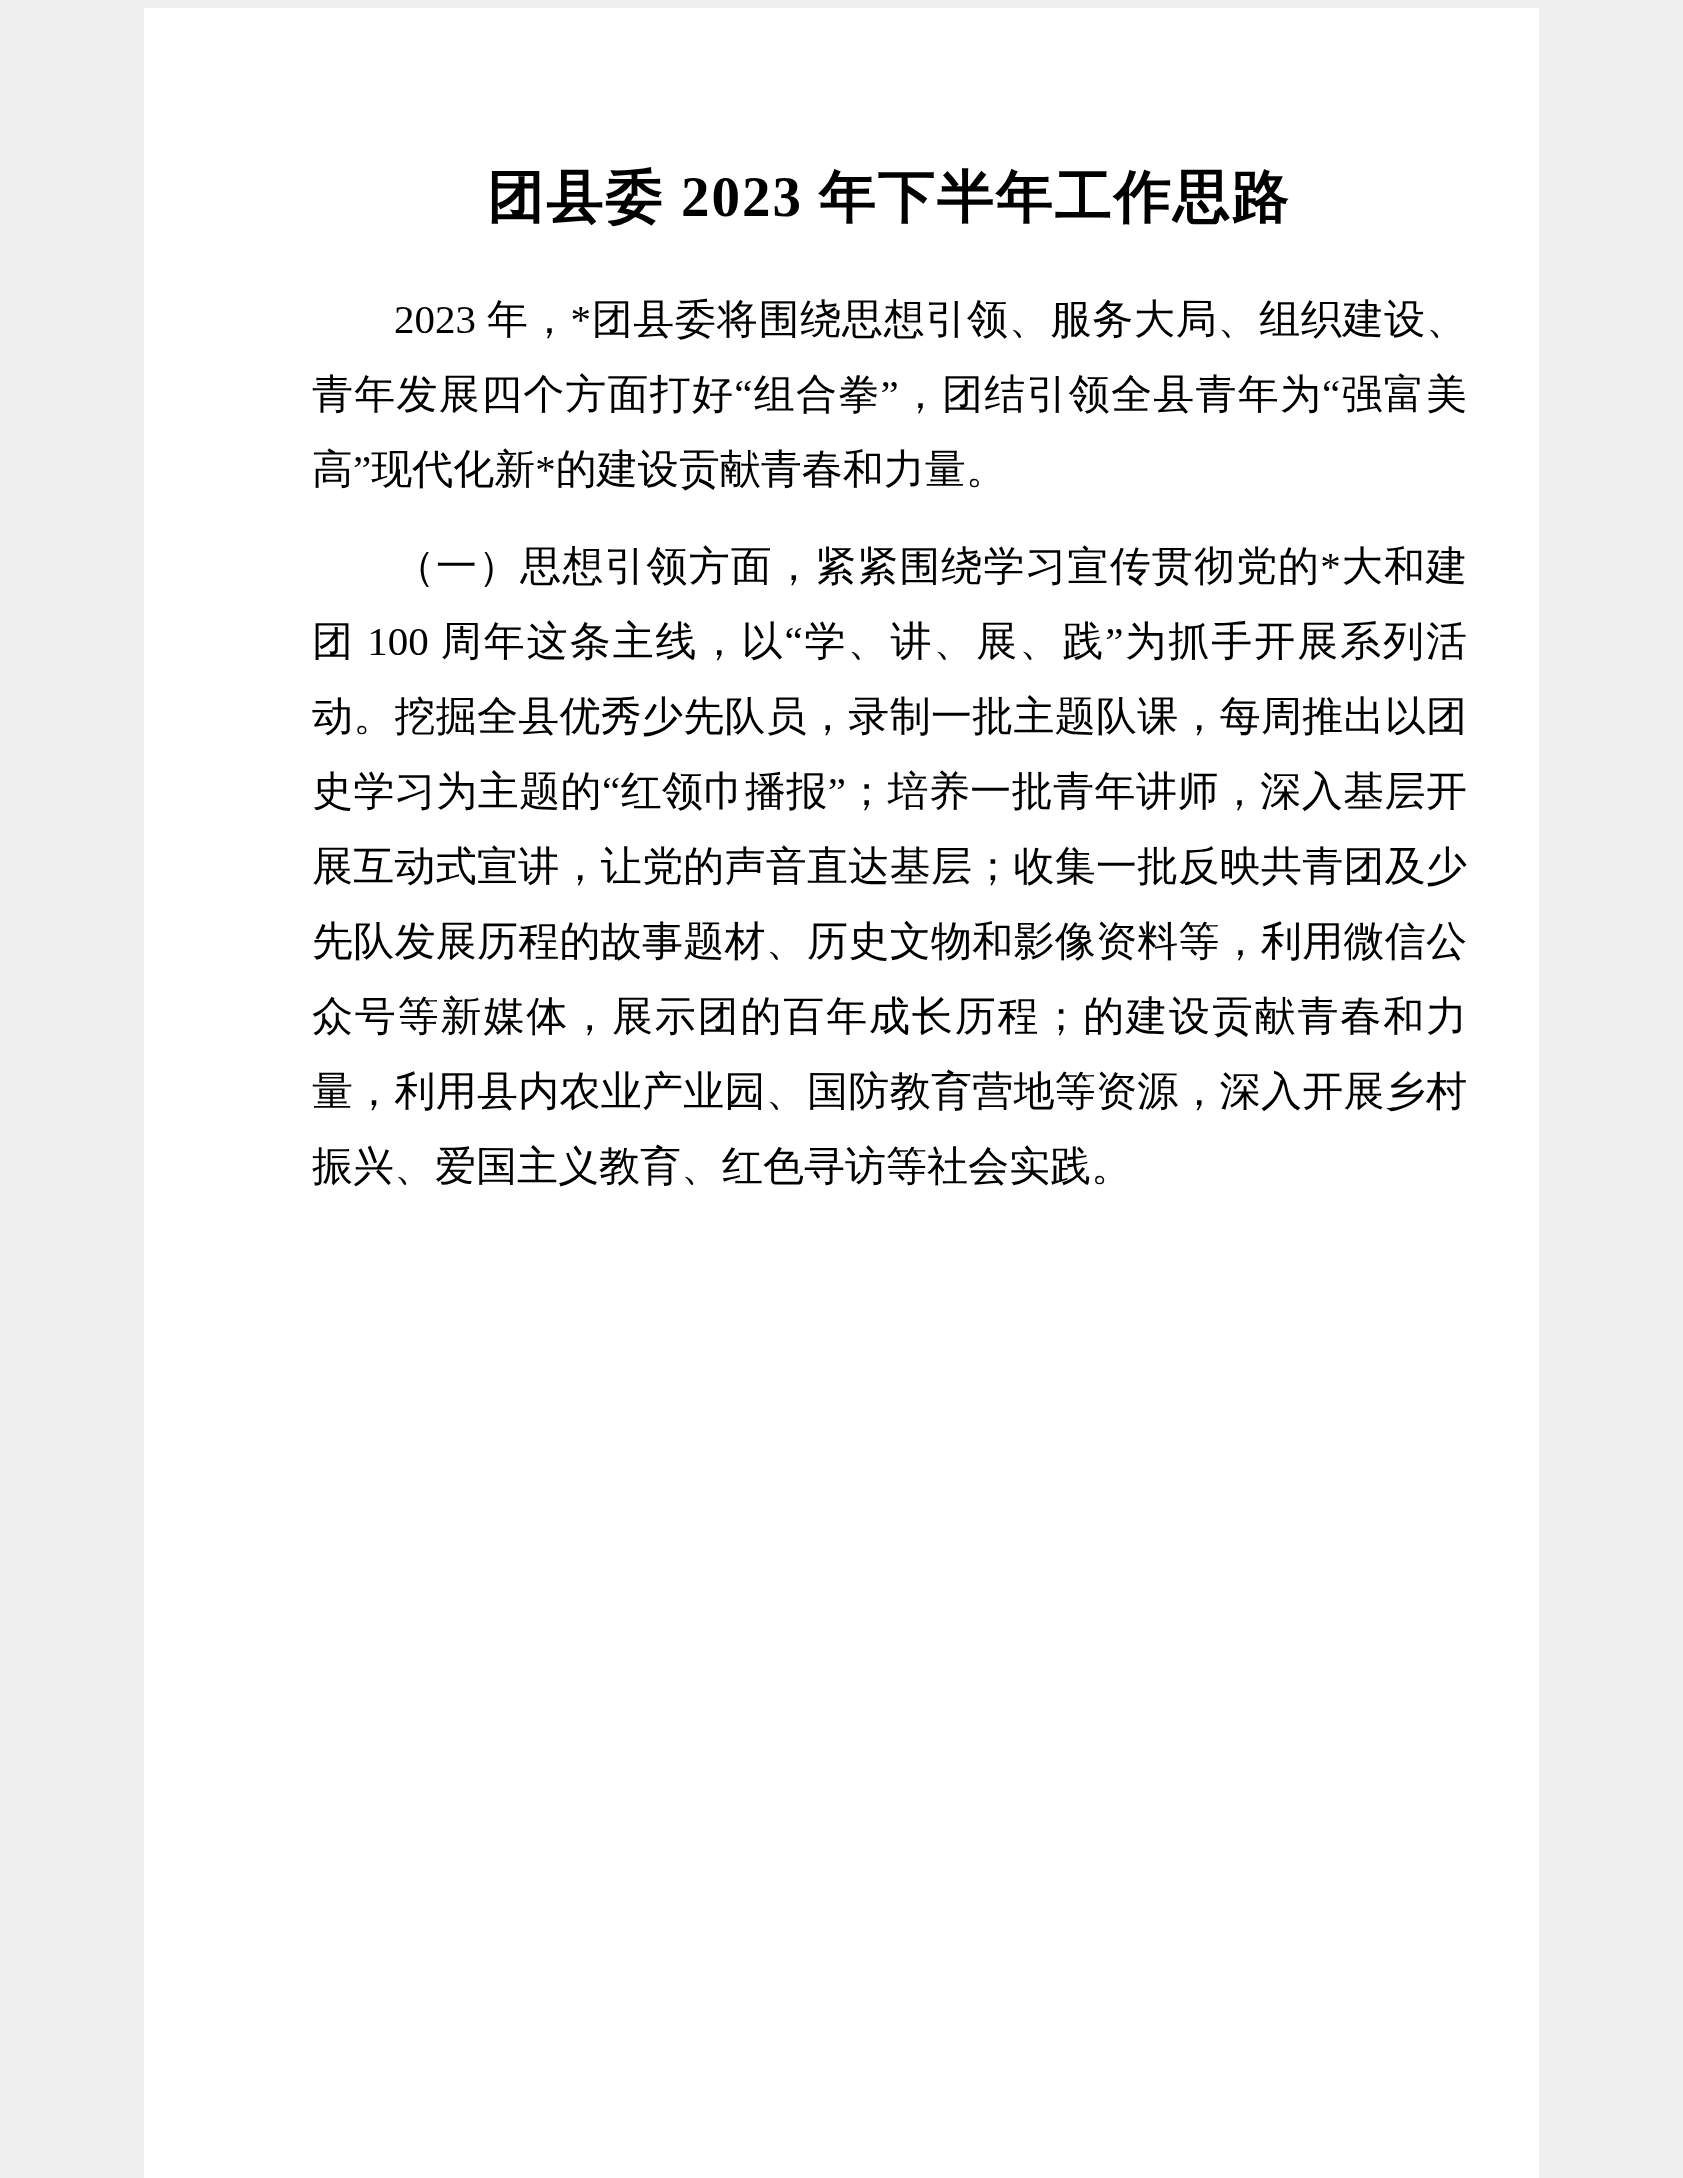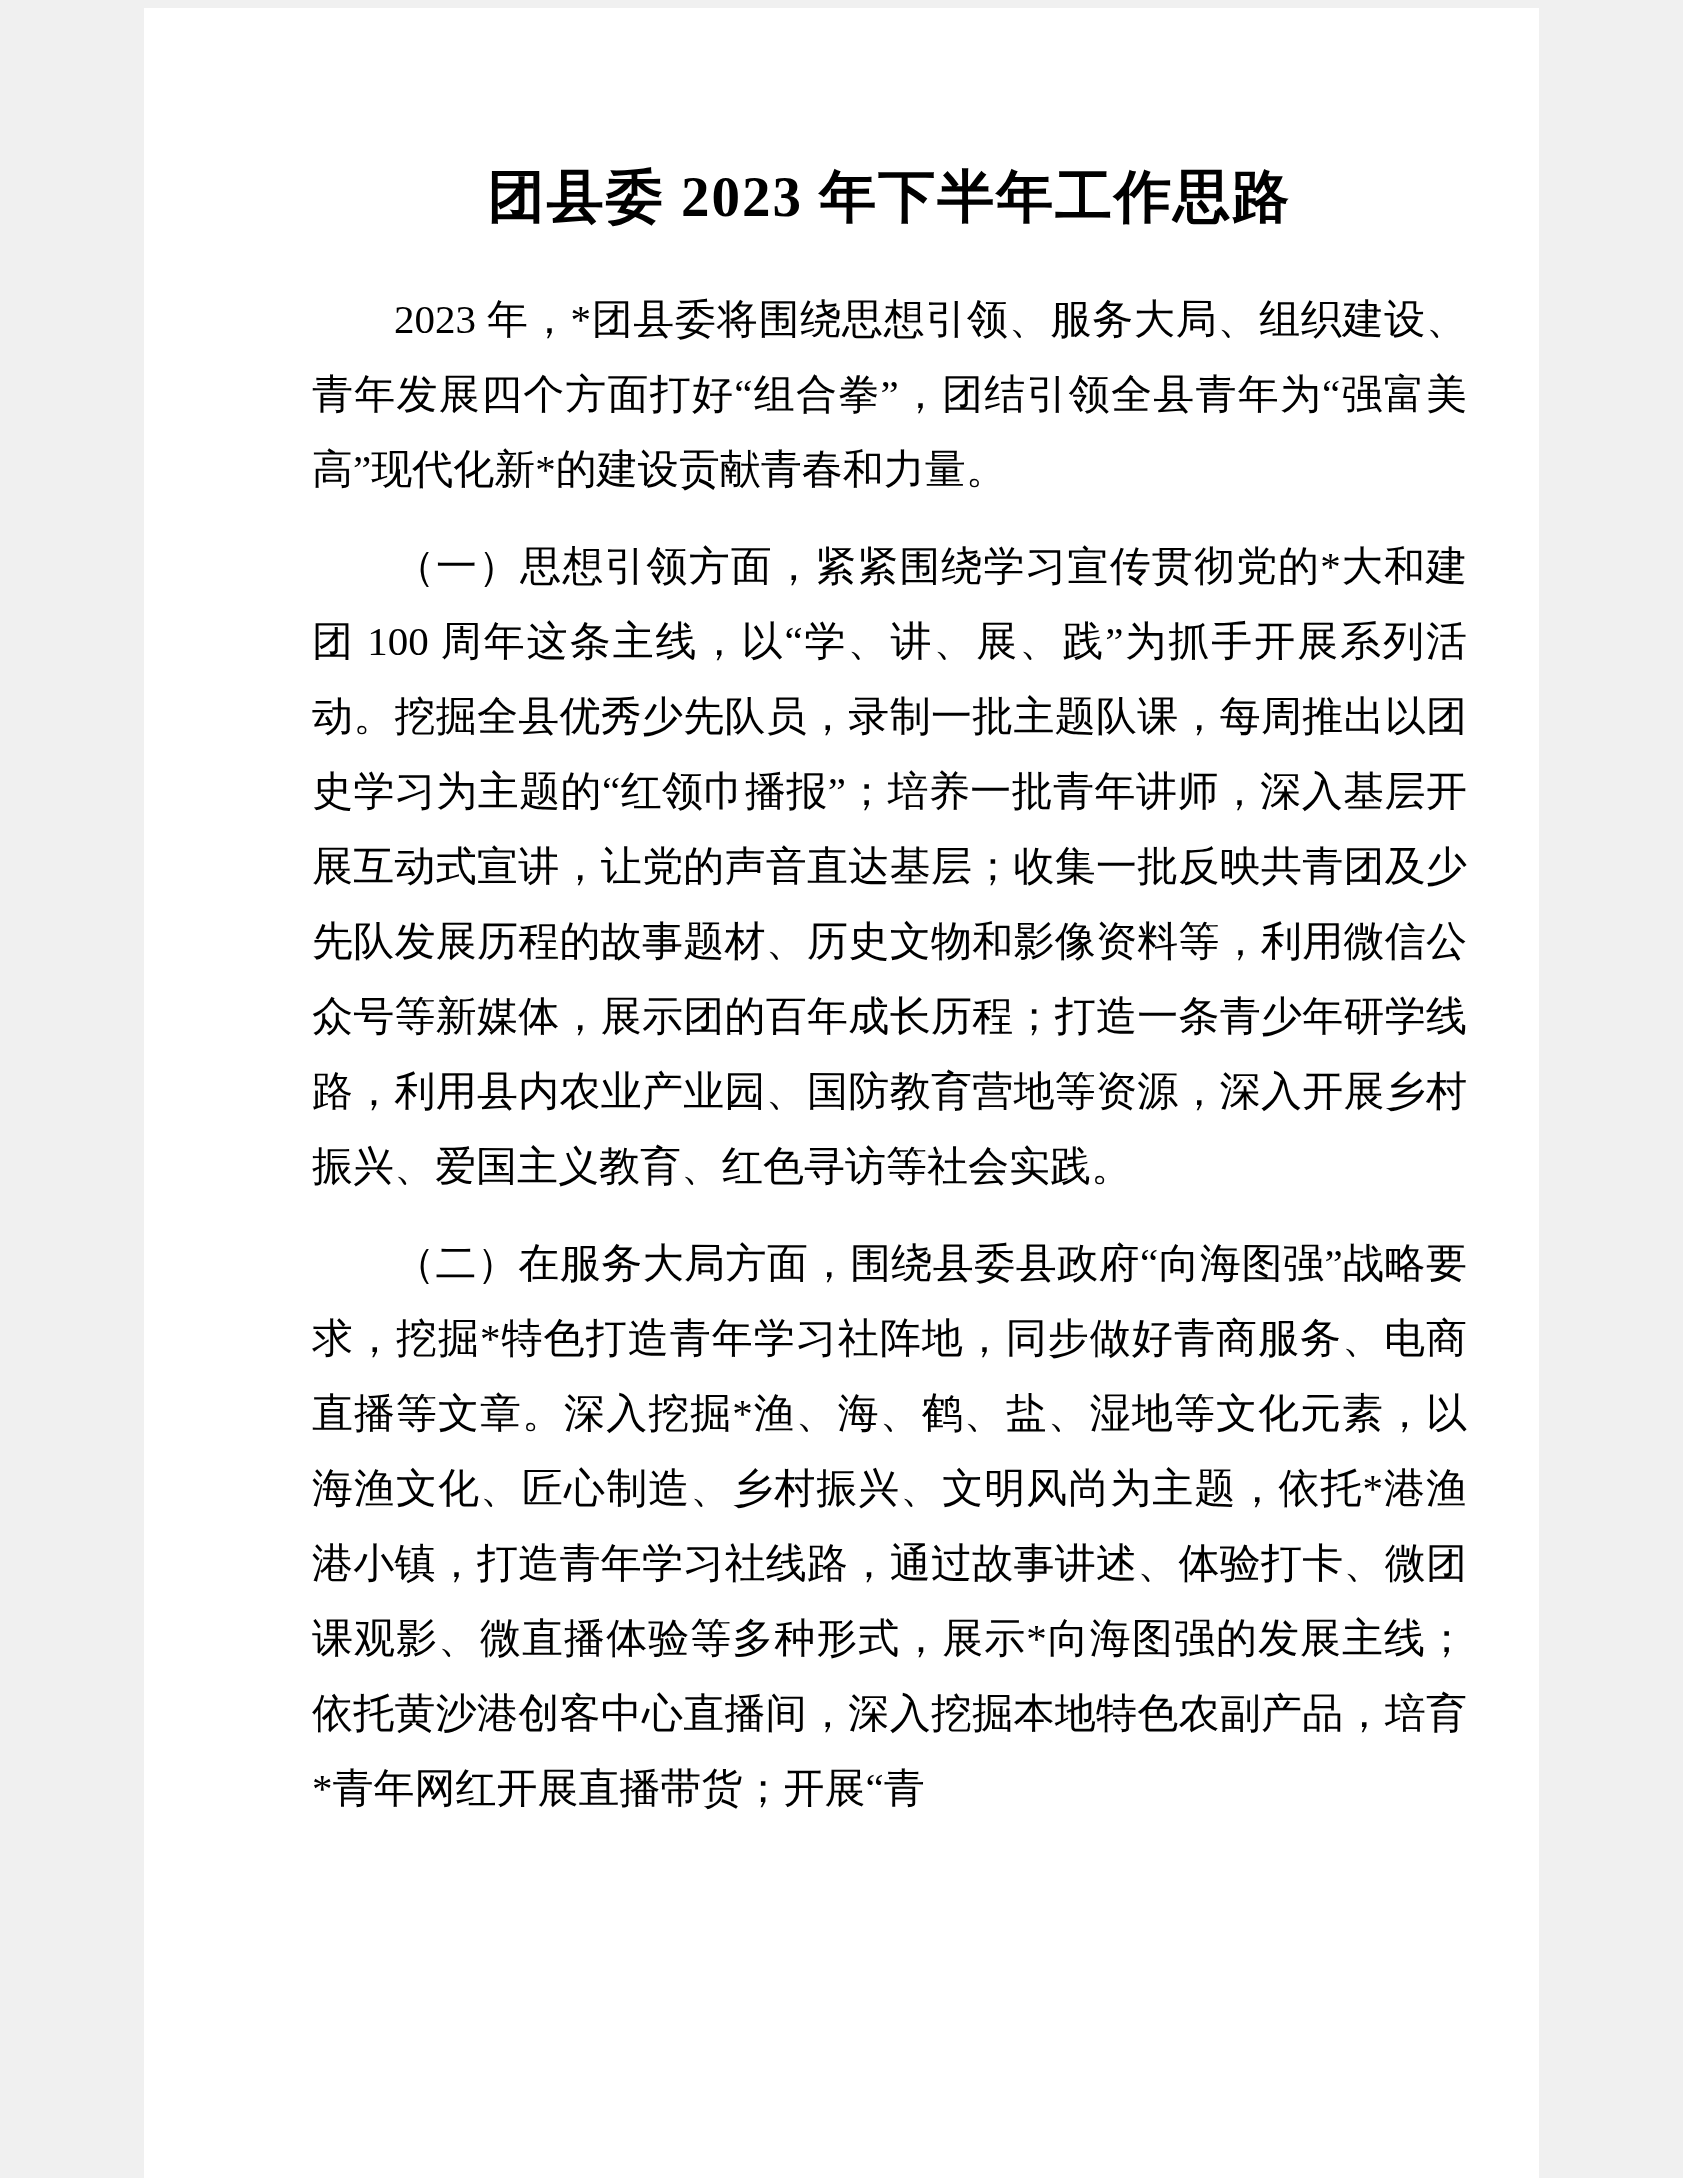--- a/index.html
+++ b/index.html
@@ -37,17 +37,16 @@
     word-break: break-all;
   }
 </style>
 </head>
 <body>
 
 <div class="page">
   <h1 class="doc-title">团县委 2023 年下半年工作思路</h1>
   <div class="doc-body">
     <p>2023 年，*团县委将围绕思想引领、服务大局、组织建设、青年发展四个方面打好“组合拳”，团结引领全县青年为“强富美高”现代化新*的建设贡献青春和力量。</p>
-    <p>（一）思想引领方面，紧紧围绕学习宣传贯彻党的*大和建团 100 周年这条主线，以“学、讲、展、践”为抓手开展系列活动。挖掘全县优秀少先队员，录制一批主题队课，每周推出以团史学习为主题的“红领巾播报”；培养一批青年讲师，深入基层开展互动式宣讲，让党的声音直达基层；收集一批反映共青团及少先队发展历程的故事题材、历史文物和影像资料等，利用微信公众号等新媒体，展示团的百年成长历程；打造一条青少年研学线路，利用县内农业产业园、国防教育营地等资源，深入开展乡村振兴、爱国主义教育、红色寻访等社会实践。</p>
-    <p>（二）在服务大局方面，围绕县委县政府“向海图强”战略要求，挖掘*特色打造青年学习社阵地，同步做好青商服务、电商直播等文章。深入挖掘*渔、海、鹤、盐、湿地等文化元素，以海渔文化、匠心制造、乡村振兴、文明风尚为主题，依托*港渔港小镇，打造青年学习社线路，通过故事讲述、体验打卡、微团课观影、微直播体验等多种形式，展示*向海图强的发展主线；依托黄沙港创客中心直播间，深入挖掘本地特色农副产品，培育*青年网红开展直播带货；开展“青</p>
+    <p>（一）思想引领方面，紧紧围绕学习宣传贯彻党的*大和建团 100 周年这条主线，以“学、讲、展、践”为抓手开展系列活动。挖掘全县优秀少先队员，录制一批主题队课，每周推出以团史学习为主题的“红领巾播报”；培养一批青年讲师，深入基层开展互动式宣讲，让党的声音直达基层；收集一批反映共青团及少先队发展历程的故事题材、历史文物和影像资料等，利用微信公众号等新媒体，展示团的百年成长历程；的建设贡献青春和力量，利用县内农业产业园、国防教育营地等资源，深入开展乡村振兴、爱国主义教育、红色寻访等社会实践。</p>
   </div>
 </div>
 
 
 </body></html>

